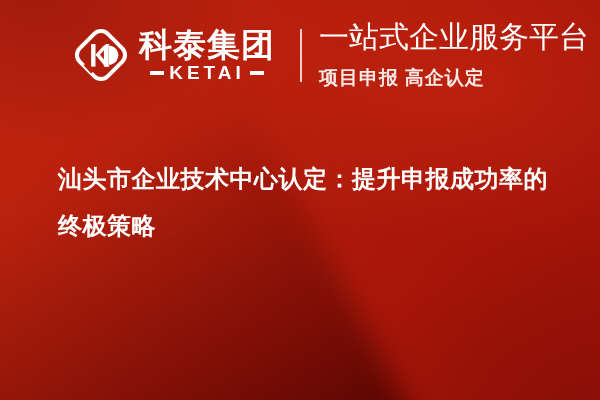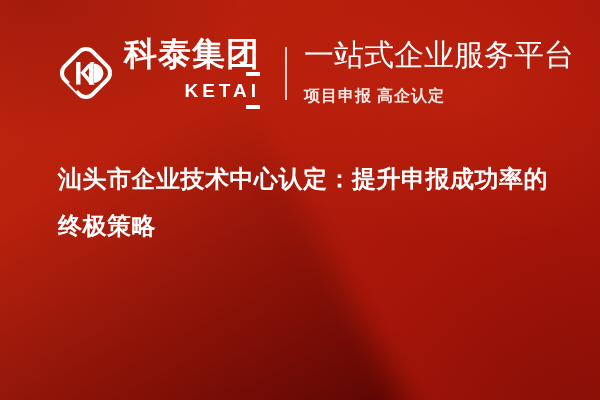--- a/index.html
+++ b/index.html
@@ -49,25 +49,26 @@
     width: 340px;
     height: 260px;
     background: radial-gradient(ellipse at 70% 70%, rgba(110,10,5,0.42) 0%, rgba(110,10,5,0) 72%);
     pointer-events: none;
   }
 
   
   #header {
     position: absolute;
     left: 0;
-    top: 34px;
+    top: 16px;
     width: 585px;
     height: 78px;
     display: flex;
     align-items: center;
+    padding-left: 15px;
   }
 
   #brand-block {
     display: flex;
     align-items: center;
     margin-left: 57px;
   }
 
   #logo-mark {
     width: 58px;
@@ -88,25 +89,24 @@
     font-weight: bold;
     font-size: 33px;
     line-height: 34px;
     letter-spacing: 1px;
     color: #ffffff;
     white-space: nowrap;
   }
 
   #brand-latin-row {
     display: flex;
-    align-items: flex-end;
+    align-items: center;
     justify-content: center;
     margin-top: 1px;
     gap: 5px;
-    flex-direction: column;
   }
   .rule {
     display: block;
     width: 14px;
     height: 4px;
     background: #ffffff;
     flex: 0 0 auto;
   }
   #brand-latin {
     font-family: "Liberation Sans", sans-serif;
@@ -135,21 +135,21 @@
     font-family: "Liberation Sans", sans-serif;
     font-size: 30px;
     line-height: 34px;
     letter-spacing: 0px;
     color: #ffffff;
     white-space: nowrap;
   }
   #tagline-sub {
     font-family: "Liberation Serif", serif;
     font-weight: bold;
-    font-size: 16px;
+    font-size: 19px;
     line-height: 24px;
     letter-spacing: 1px;
     color: #f7e9e6;
     white-space: nowrap;
     margin-top: 12px;
   }
 
   
   #article-title {
     position: absolute;

